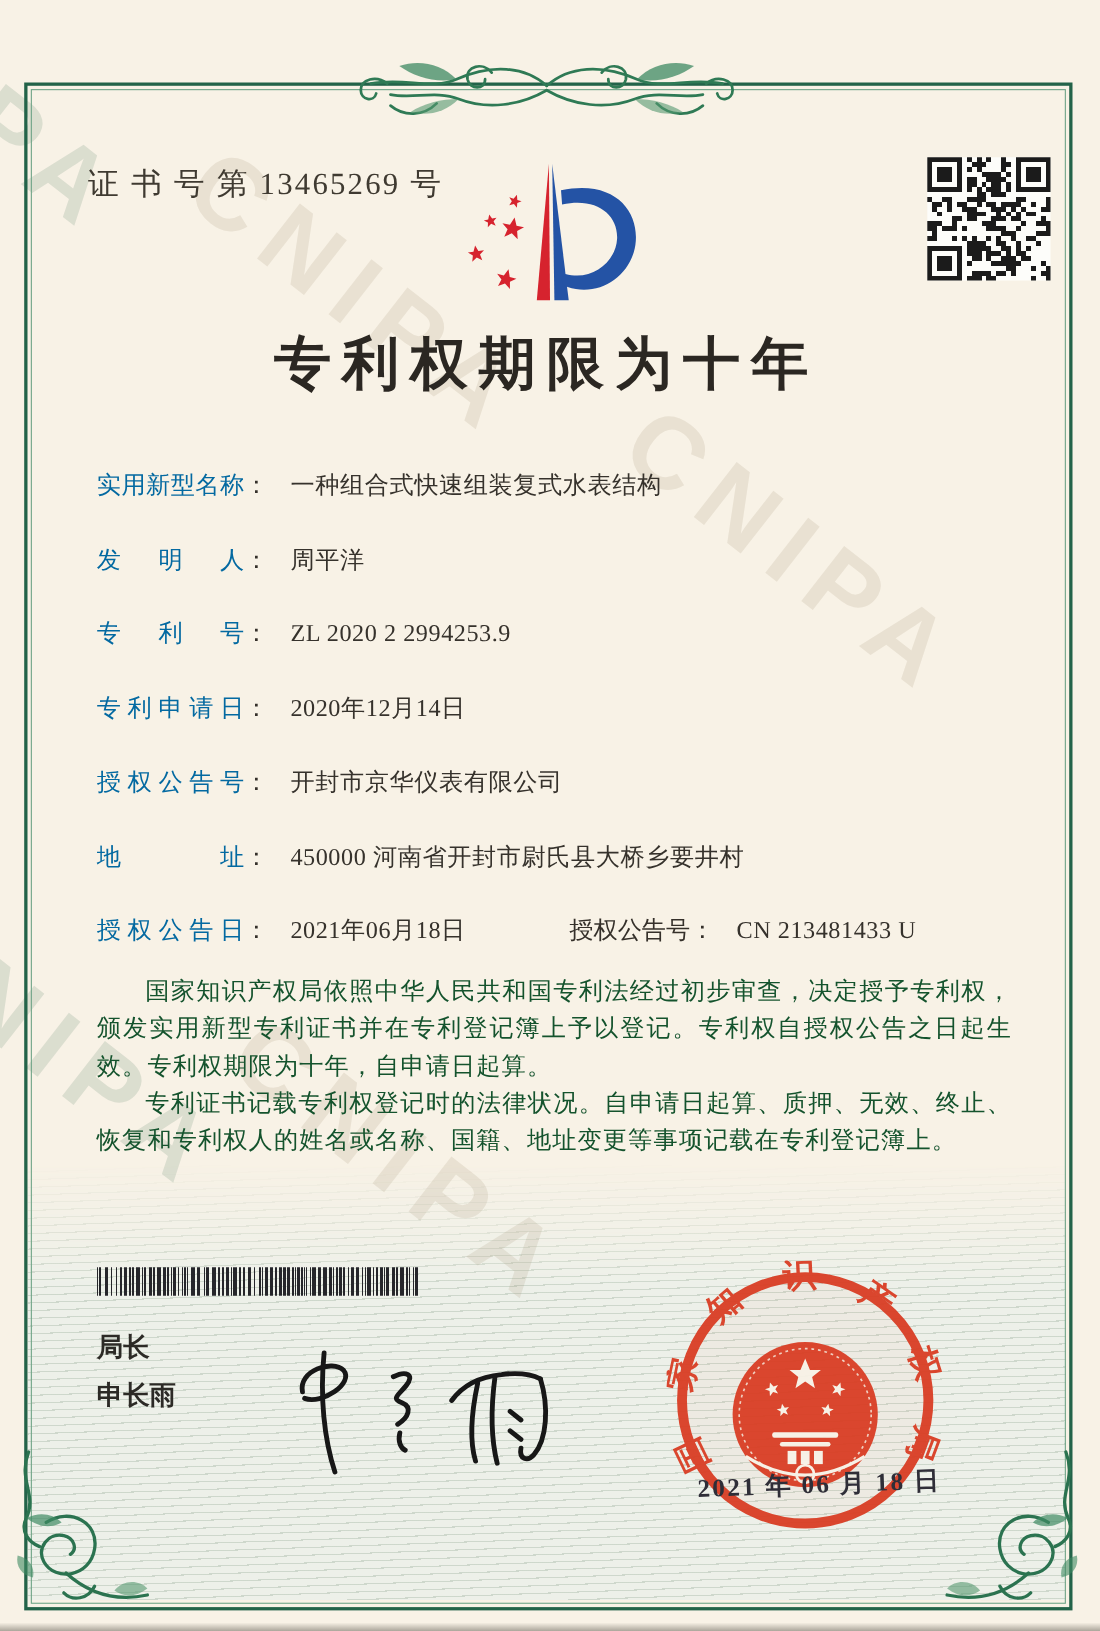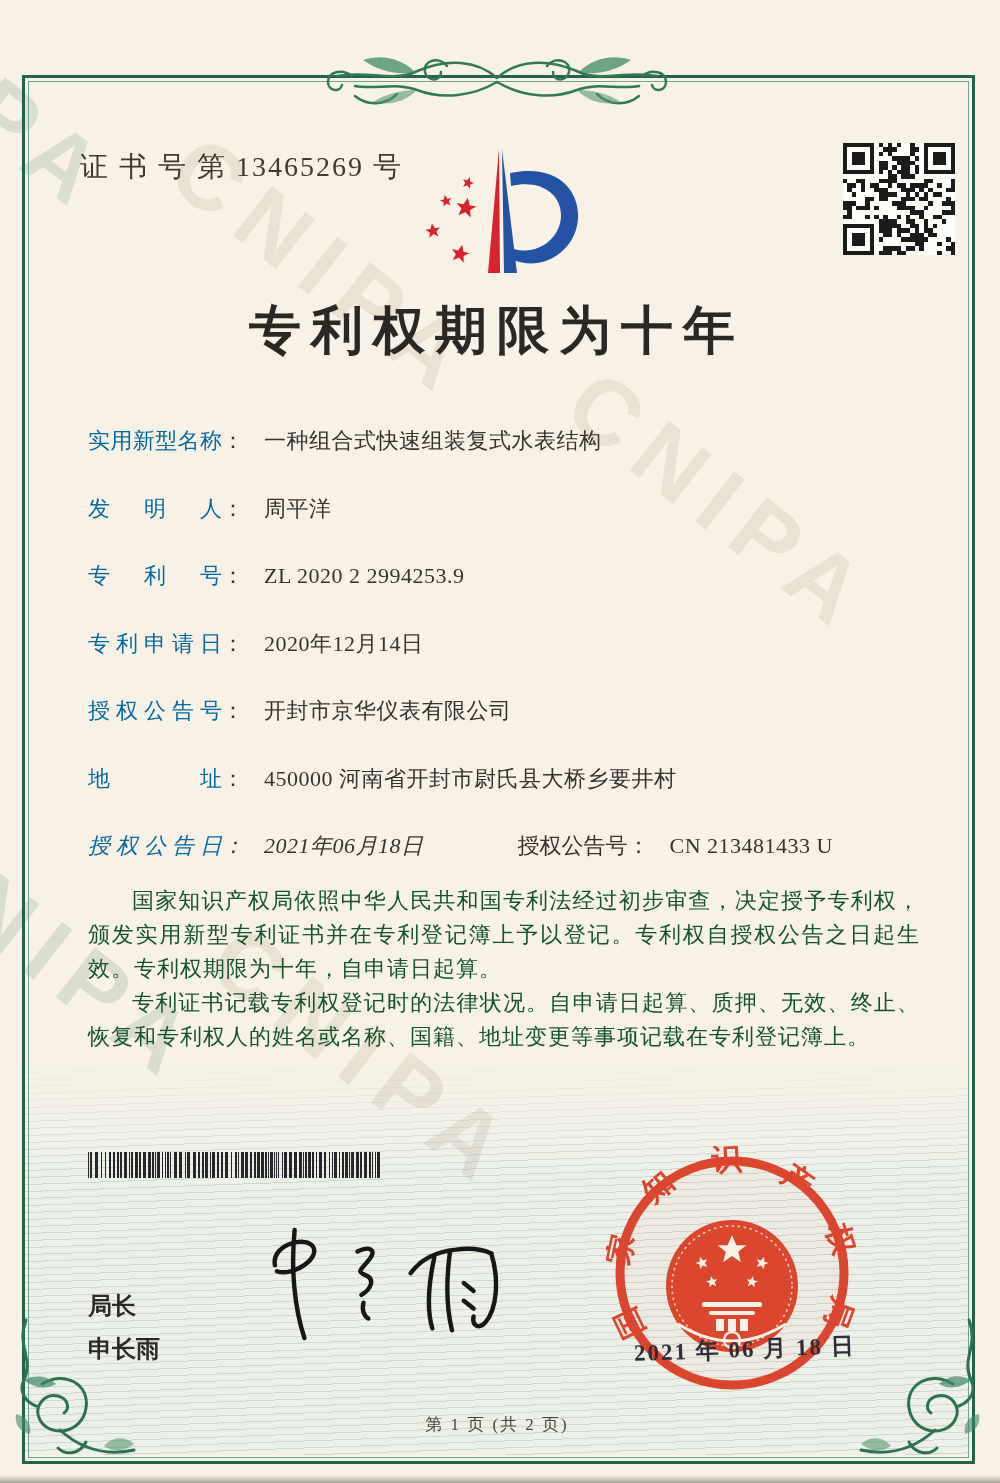--- a/index.html
+++ b/index.html
@@ -26,29 +26,29 @@
   .certno{position:absolute;left:80px;top:148px;z-index:3;font-size:28px;letter-spacing:2px;color:#3f3a31;}
   .logo{position:absolute;left:420px;top:145px;width:165px;height:140px;z-index:3;}
   .qr{position:absolute;left:843px;top:143px;width:112px;height:112px;z-index:3;}
   .title{position:absolute;left:22px;top:296px;width:950px;z-index:3;text-align:center;
          font-size:52px;font-weight:bold;letter-spacing:10px;color:#2b2722;}
   
   .rows{position:absolute;left:88px;top:426px;width:840px;z-index:3;font-size:22px;}
   .row{height:30px;margin-bottom:37.5px;white-space:nowrap;}
   .lab{display:inline-block;width:134px;text-align:justify;text-align-last:justify;vertical-align:bottom;color:#0369a1;}
   .val{margin-left:20px;letter-spacing:.5px;color:#36322c;}
-  .grant-left{display:inline-block;width:424px;font-style:italic;}
+  .grant-left{display:inline-block;width:424px;}
   
   .paras{position:absolute;left:88px;top:884px;width:832px;z-index:3;font-size:22px;line-height:34px;
          text-align:justify;color:#14532d;letter-spacing:1px;}
   .paras p{margin:0;text-indent:2em;}
   
   .barcode{position:absolute;left:88px;top:1152px;width:293px;height:26px;z-index:3;}
   
-  .signer{position:absolute;left:88px;top:1284px;z-index:3;
+  .signer{position:absolute;left:88px;top:1204px;z-index:3;
           font-family:"Liberation Sans","DejaVu Sans",sans-serif;font-size:24px;font-weight:600;
           color:#2c2a26;line-height:43px;}
   .signature{position:absolute;left:262px;top:1226px;width:258px;height:118px;z-index:3;}
   
   .seal{position:absolute;left:606px;top:1146px;width:252px;height:252px;z-index:4;opacity:.93;}
   .seal-date{position:absolute;left:634px;top:1334px;z-index:5;font-size:23px;font-weight:bold;
              letter-spacing:2px;color:#2f2e38;transform:rotate(-2deg);white-space:nowrap;}
   
   .footer{position:absolute;left:22px;top:1413px;width:950px;z-index:3;text-align:center;
           font-size:17px;letter-spacing:2px;color:#4c463a;}
@@ -501,16 +501,15 @@
         <rect x="110" y="173" width="8" height="12"></rect>
         <rect x="122" y="173" width="8" height="12"></rect>
         <rect x="134" y="173" width="8" height="12"></rect>
       </g>
       <path d="M72,178 Q126,212 180,178" stroke="#f8f2e6" stroke-width="3" fill="none"></path>
       <circle cx="126" cy="194" r="8" fill="none" stroke="#f8f2e6" stroke-width="2.5"></circle>
     </g>
   </svg>
   <div class="seal-date">2021 年 06 月 18 日</div>
 
-  <div class="footer">第 1 页 (共 2 页)</div>
 
   <div class="edge-shadow"></div>
 </div>
 
 </body></html>

